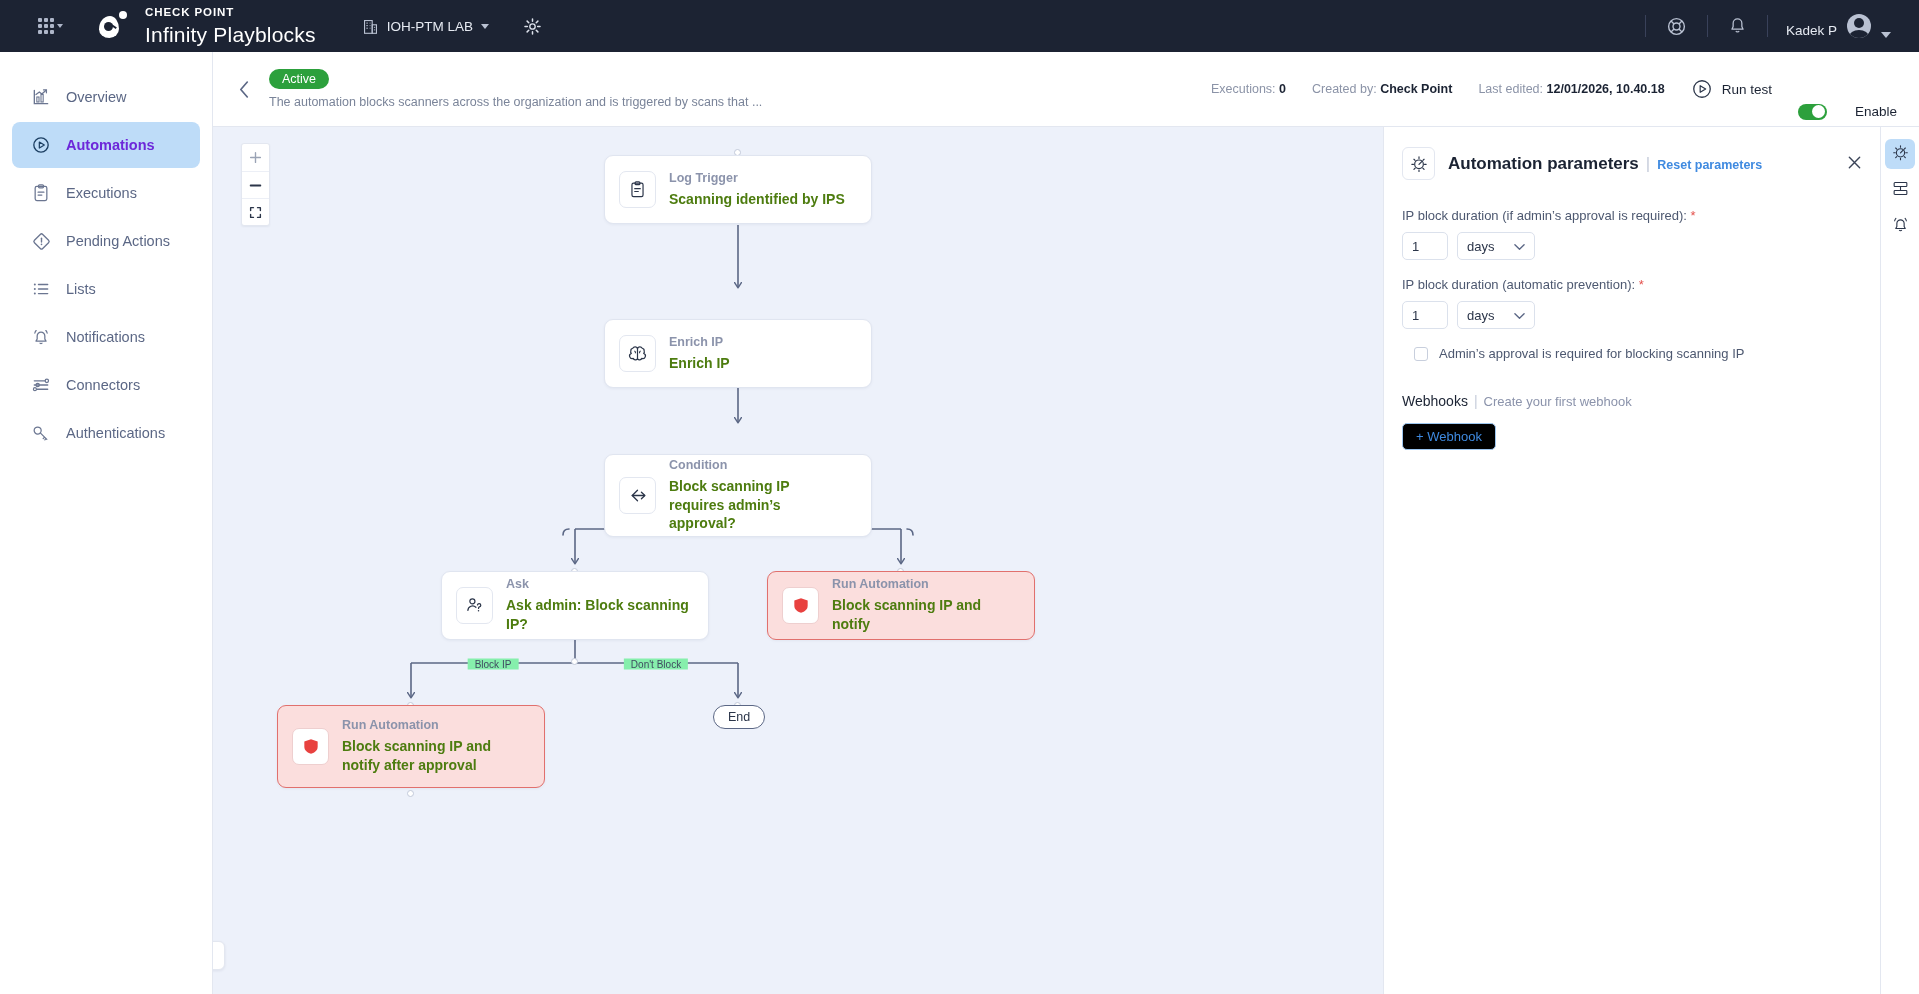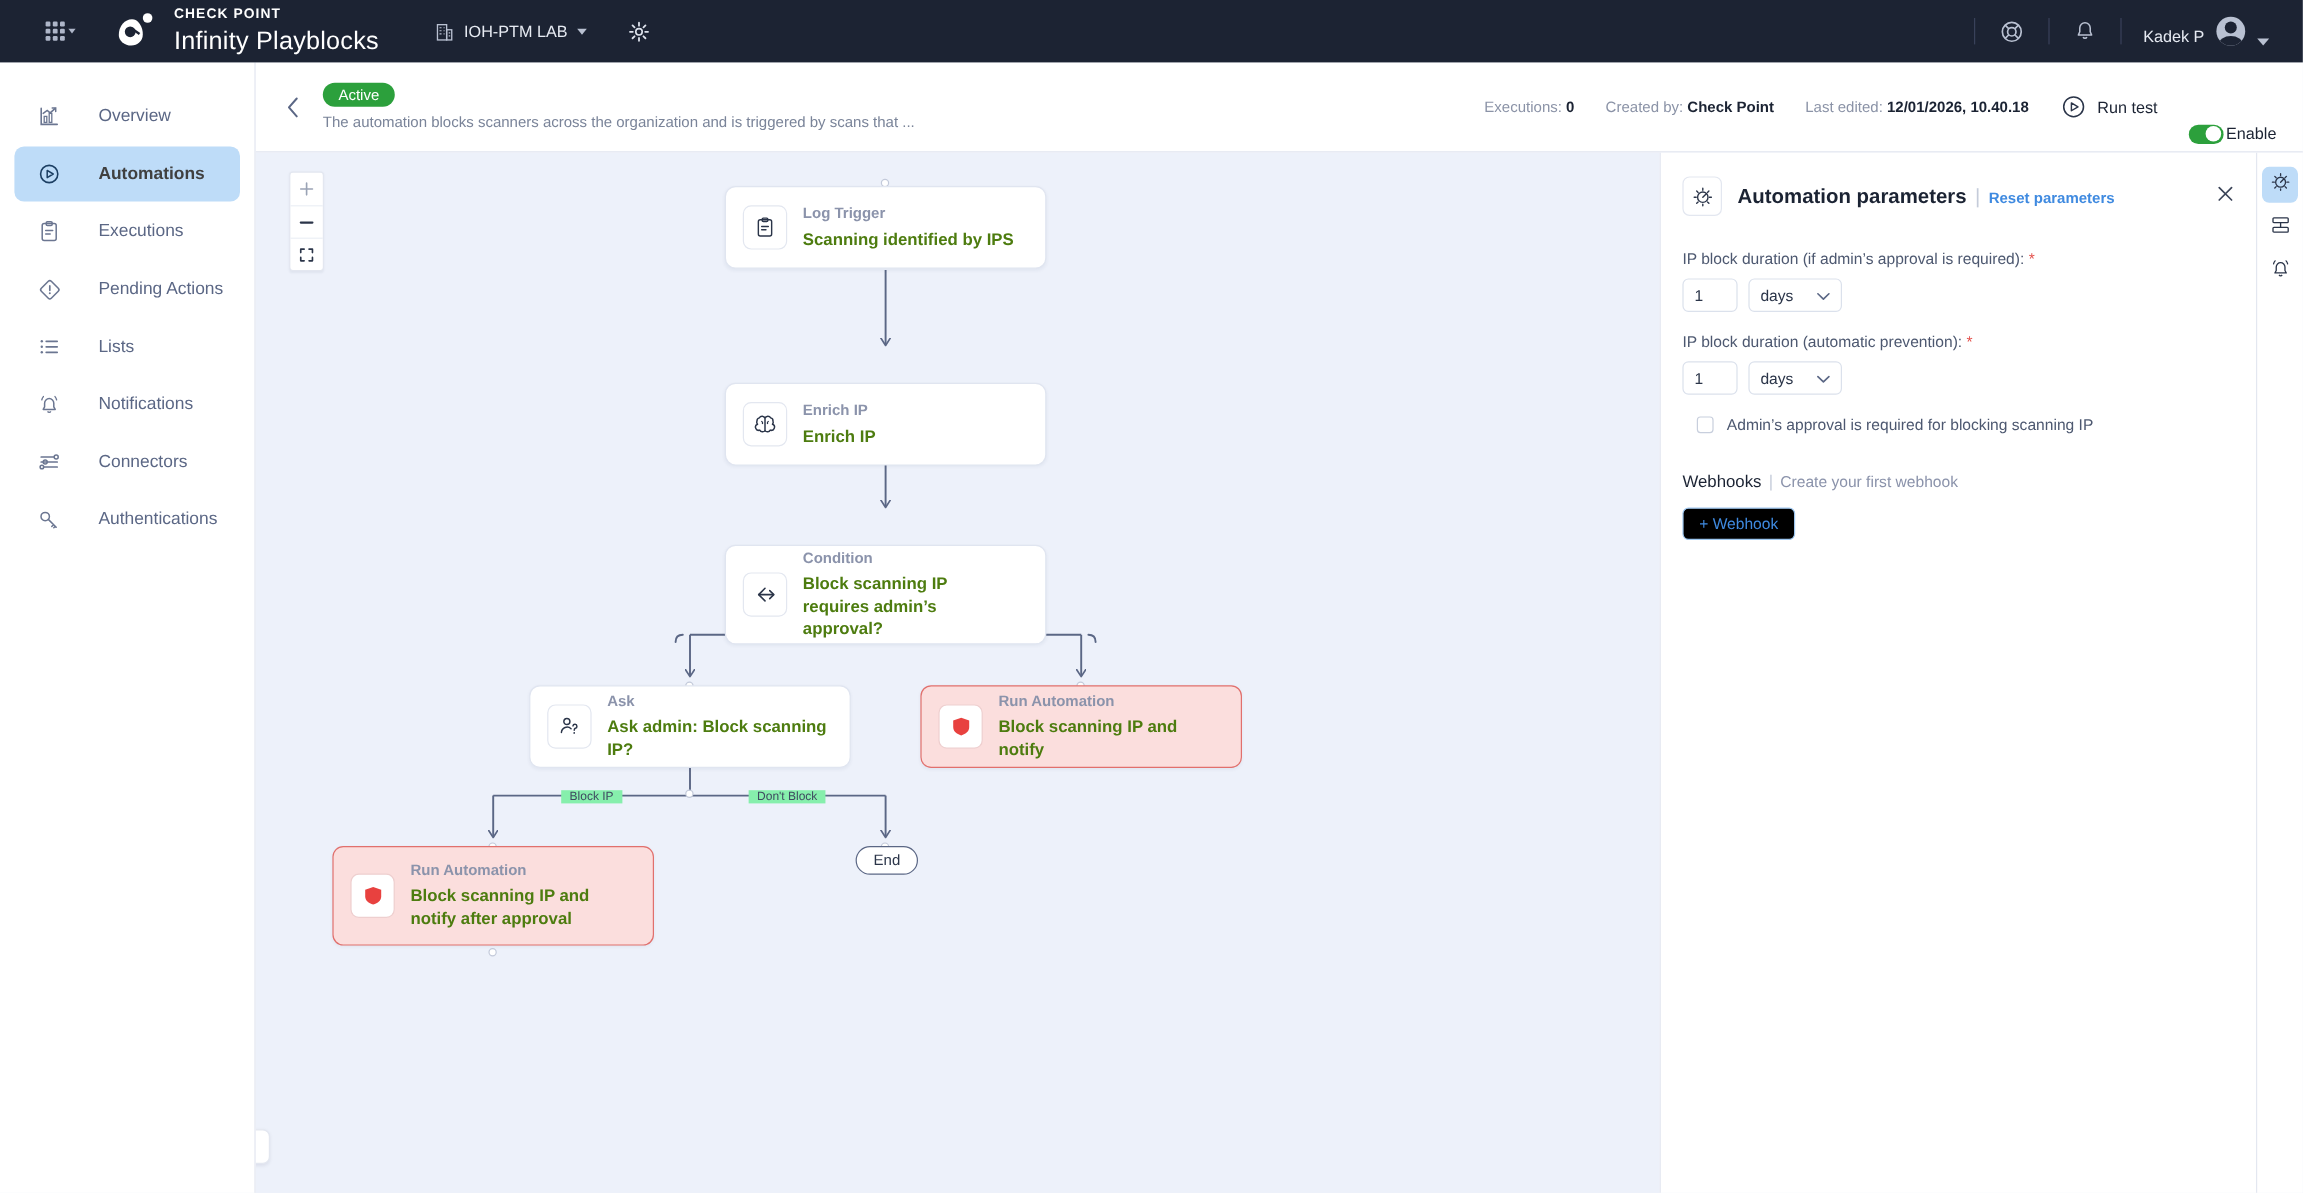--- a/index.html
+++ b/index.html
@@ -46,41 +46,41 @@
   .user-chev { margin-left: 10px; width:0;height:0;border-left:5px solid transparent;border-right:5px solid transparent;border-top:6px solid #b9c1d2;}
 
   
   .sidebar {
     position:absolute; top:52px; left:0; width:213px; height:942px; background:#fff;
     border-right:1px solid #e3e7f0; padding-top: 20px; z-index:30;
   }
   .nav-item { display:flex; align-items:center; height:46px; margin: 2px 12px; padding-left:16px;
      border-radius:8px; cursor:pointer; color:#5b6785; }
   .nav-item .nv-ico { width:26px; display:flex; align-items:center; justify-content:center; }
-  .nav-item .nv-lbl { font-size:14.5px; margin-left:28px; }
-  .nav-item.active { background:#bedcf8; color:#404040; }
+  .nav-item .nv-lbl { font-size:14.5px; margin-left:12px; }
+  .nav-item.active { background:#bedcf8; color:#6d28d9; }
   .nav-item.active .nv-lbl { font-weight:600; }
 
   
   .pagehead {
     position:absolute; top:52px; left:213px; width:1706px; height:75px; background:#fff;
     border-bottom:1px solid #e3e7f0; display:flex; align-items:center; z-index:25;
   }
   .back-btn { width:30px; height:30px; margin-left:16px; display:flex;align-items:center;justify-content:center;cursor:pointer;}
   .head-titles { margin-left: 10px; }
   .title-row { display:flex; align-items:center; gap:14px; }
   .page-title { font-size:18.5px; font-weight:bold; color:#1b2333; }
   .badge-active { background:#2ca03c; color:#fff; font-size:12.5px; padding:3px 13px; border-radius:11px; }
   .page-sub { font-size:12.5px; color:#7a8499; margin-top:6px; }
   .head-meta { margin-left:auto; display:flex; align-items:center; padding-right:22px; gap:26px; }
   .meta { font-size:12.5px; color:#8b93a7; white-space:nowrap;}
   .meta b { color:#1b2333; font-weight:bold; }
   .runtest { display:flex;align-items:center;gap:9px;cursor:pointer;}
   .runtest span { font-size:13.5px;color:#1b2333;}
-  .toggle-wrap { display:flex;align-items:center;gap:2px;cursor:pointer;margin-top:45px;}
+  .toggle-wrap { display:flex;align-items:center;gap:28px;cursor:pointer;margin-top:45px;}
   .toggle { width:29px;height:16px;border-radius:9px;background:#2ca03c;position:relative;}
   .toggle:after{content:"";position:absolute;right:1.5px;top:1.5px;width:13px;height:13px;border-radius:50%;background:#fff;}
   .toggle-wrap span{font-size:13.5px;color:#1b2333;}
 
   
   .canvas { position:absolute; top:127px; left:213px; width:1170px; height:867px; background:#edf1fa; overflow:hidden;}
   .zoomctl { position:absolute; left:28px; top:16px; width:29px; background:#fff; border:1px solid #e3e7f0; border-radius:3px;
      box-shadow:0 1px 2px rgba(20,30,60,.06); z-index:5;}
   .zoomctl div{height:27px;display:flex;align-items:center;justify-content:center;cursor:pointer;}
   .zoomctl div + div{border-top:1px solid #eceff6;}

